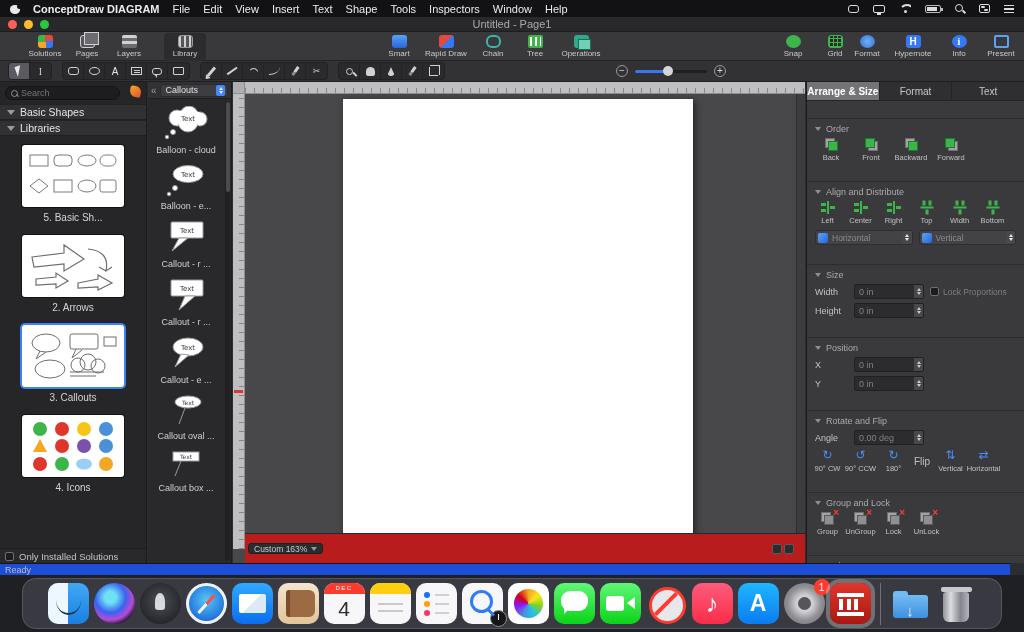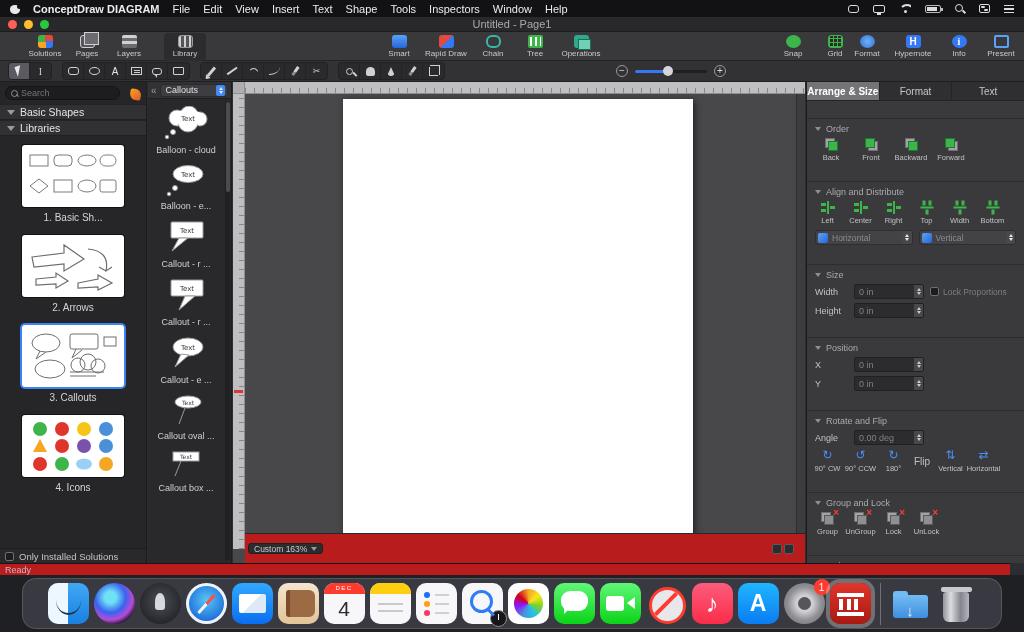--- a/index.html
+++ b/index.html
@@ -98,21 +98,21 @@
   .i-crop { width:9px; height:9px; border-left:1.5px solid #cfcfd4; border-bottom:1.5px solid #cfcfd4; position:relative; }
   .i-crop:after { content:""; position:absolute; right:-2px; top:-2px; width:9px; height:9px; border-right:1.5px solid #cfcfd4; border-top:1.5px solid #cfcfd4; }
   .zoomctl { margin-left:auto; margin-right:290px; display:flex; align-items:center; gap:7px; }
   .zc-btn { width:12px; height:12px; border-radius:50%; border:1px solid #9a9a9e; color:#d4d4d8; font-size:10px; line-height:10px; text-align:center; }
   .slider { width:72px; height:3px; background:#1f1f22; border-radius:2px; position:relative; }
   .slider:before { content:""; position:absolute; left:0; width:32px; height:3px; background:#3478f6; border-radius:2px; }
   .knob { position:absolute; left:28px; top:-3.5px; width:10px; height:10px; border-radius:50%; background:#d6d6da; }
 
   
   .sidebar { position:absolute; left:0; top:82px; width:147px; bottom:69px; background:#262628; border-right:1px solid #1c1c1e; }
-  .search-row { display:flex; align-items:flex-end; padding:4px 5px; gap:10px; }
+  .search-row { display:flex; align-items:flex-start; padding:4px 5px; gap:10px; }
   .search-box { flex:1; background:#1d1d1f; border:1px solid #141416; border-radius:8px; height:14px; display:flex; align-items:center; padding:0 5px; gap:3px; }
   .sg { width:7px; height:7px; position:relative; flex:none; }
   .sg:before { content:""; position:absolute; left:0; top:0; width:5px; height:5px; border:1px solid #8e8e93; border-radius:50%; }
   .sg:after { content:""; position:absolute; right:0; bottom:0; width:1px; height:3px; background:#8e8e93; transform:rotate(-45deg); }
   .search-box input { background:transparent; border:none; outline:none; color:#bbb; font-size:9px; width:100%; }
   .pin { width:11px; height:11px; background:linear-gradient(135deg,#f6a623,#e0562b); border-radius:2px 6px 2px 6px; transform:rotate(10deg); flex:none; }
   .section-row { height:16px; display:flex; align-items:center; gap:5px; padding:0 7px; font-size:10.5px; color:#e4e4e8; background:#313134; border-top:1px solid #232325; border-bottom:1px solid #202022; }
   .disc { width:0; height:0; border-left:4px solid transparent; border-right:4px solid transparent; border-top:5px solid #9a9a9e; }
   .cards { display:flex; flex-direction:column; align-items:center; gap:12px; padding-top:9px; }
   .card { width:110px; }
@@ -183,21 +183,21 @@
   .dd .txt { flex:1; }
   .frow { display:flex; align-items:center; padding:2px 8px; gap:6px; }
   .flabel { width:33px; color:#c2c2c6; font-size:9px; }
   .numfield { width:70px; height:15px; background:#2c2c2f; border:1px solid #202022; border-radius:2px; display:flex; align-items:center; overflow:hidden;gap:7px; }
   .numfield input { flex:1; min-width:0; background:transparent; border:0; outline:none; color:#808085; font-size:9px; padding:0 4px; }
   .numfield .stp i.up { border-bottom-color:#c9c9cd; } .numfield .stp i.dn { border-top-color:#c9c9cd; }
   .lockp { display:flex; align-items:center; gap:4px; color:#7e7e83; font-size:8.5px; }
   .flip-label { font-size:10px; color:#c2c2c6; align-self:center; width:24px; text-align:center; }
 
   
-  .statusbar { position:absolute; left:0; right:14px; top:563px; height:12px; background:#b91c1c; border-top:1px solid #161618; display:flex; align-items:center; padding:0 5px; font-size:9px; color:#bdbdc2; }
+  .statusbar { position:absolute; left:0; right:14px; top:563px; height:12px; background:#1d4ed8; border-top:1px solid #161618; display:flex; align-items:center; padding:0 5px; font-size:9px; color:#bdbdc2; }
 
   
   .desk { position:absolute; left:0; right:0; top:575px; height:57px; background:#1e2024; }
   .dock { position:absolute; left:22px; right:22px; top:3px; height:51px; background:rgba(110,110,120,0.35); border:1px solid rgba(255,255,255,0.14); border-radius:14px; display:flex; align-items:center; justify-content:center; gap:5px; }
   .di { width:41px; height:41px; border-radius:10px; position:relative; flex:none; }
   .di.active { box-shadow:0 0 0 4px rgba(255,255,255,0.28); }
   .dock-sep { width:1px; height:42px; background:rgba(255,255,255,0.28); margin:0 4px; flex:none; }
   .ic-finder { background:linear-gradient(180deg,#3fa9f5,#1b7fe0); overflow:hidden; }
   .ic-finder:before { content:""; position:absolute; left:0; top:0; bottom:0; width:50%; background:#eef6ff; }
   .ic-finder:after { content:""; position:absolute; left:8px; right:8px; bottom:9px; height:13px; border-bottom:2.5px solid #16324a; border-radius:0 0 50% 50% / 0 0 100% 100%; }
@@ -464,21 +464,21 @@
               <rect x="28" y="6" width="18" height="11" rx="4"></rect>
               <ellipse cx="61" cy="11.5" rx="9" ry="5.5"></ellipse>
               <rect x="74" y="6" width="16" height="11" rx="5.5"></rect>
               <polygon points="13,30 22,37 13,44 4,37"></polygon>
               <rect x="28" y="31" width="18" height="12"></rect>
               <ellipse cx="61" cy="37" rx="9" ry="6"></ellipse>
               <rect x="74" y="31" width="16" height="12" rx="2"></rect>
             </g>
           </svg>
         </div>
-        <div class="cap">1. Basic Sh...</div>
+        <div class="cap">5. Basic Sh...</div>
       </div>
       <div class="card">
         <div class="prev">
           <svg width="94" height="54" viewBox="0 0 94 54">
             <g fill="none" stroke="#6e6e72" stroke-width="1.2">
               <polygon points="6,18 38,14 38,6 58,20 38,32 38,25 8,28"></polygon>
               <path d="M62 10 q22 2 18 22 l6 -4 m-6 4 l-7 -4"></path>
               <polygon points="10,40 30,38 30,34 42,42 30,49 30,45 10,46"></polygon>
               <polygon points="52,44 72,40 72,36 86,44 72,51 72,48 52,49"></polygon>
             </g>

